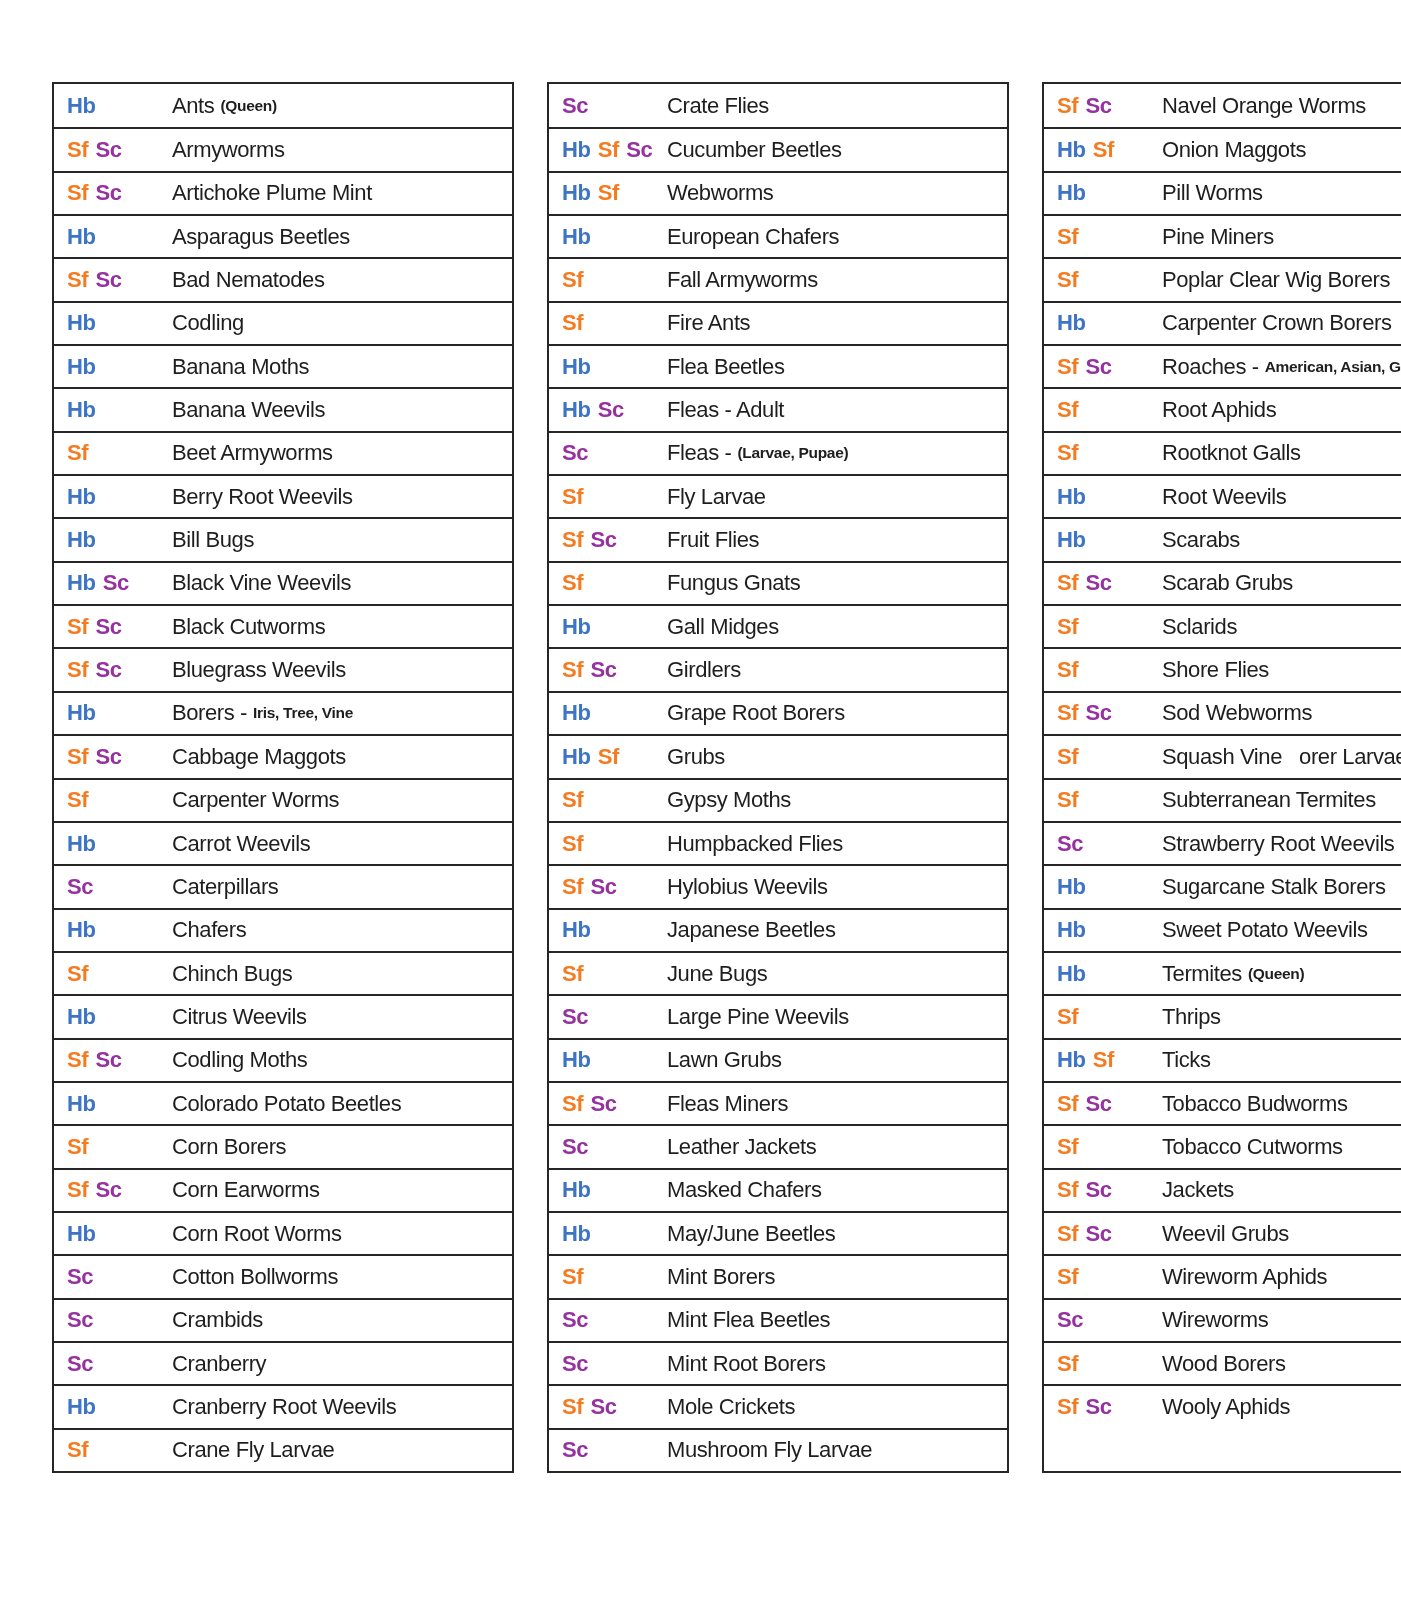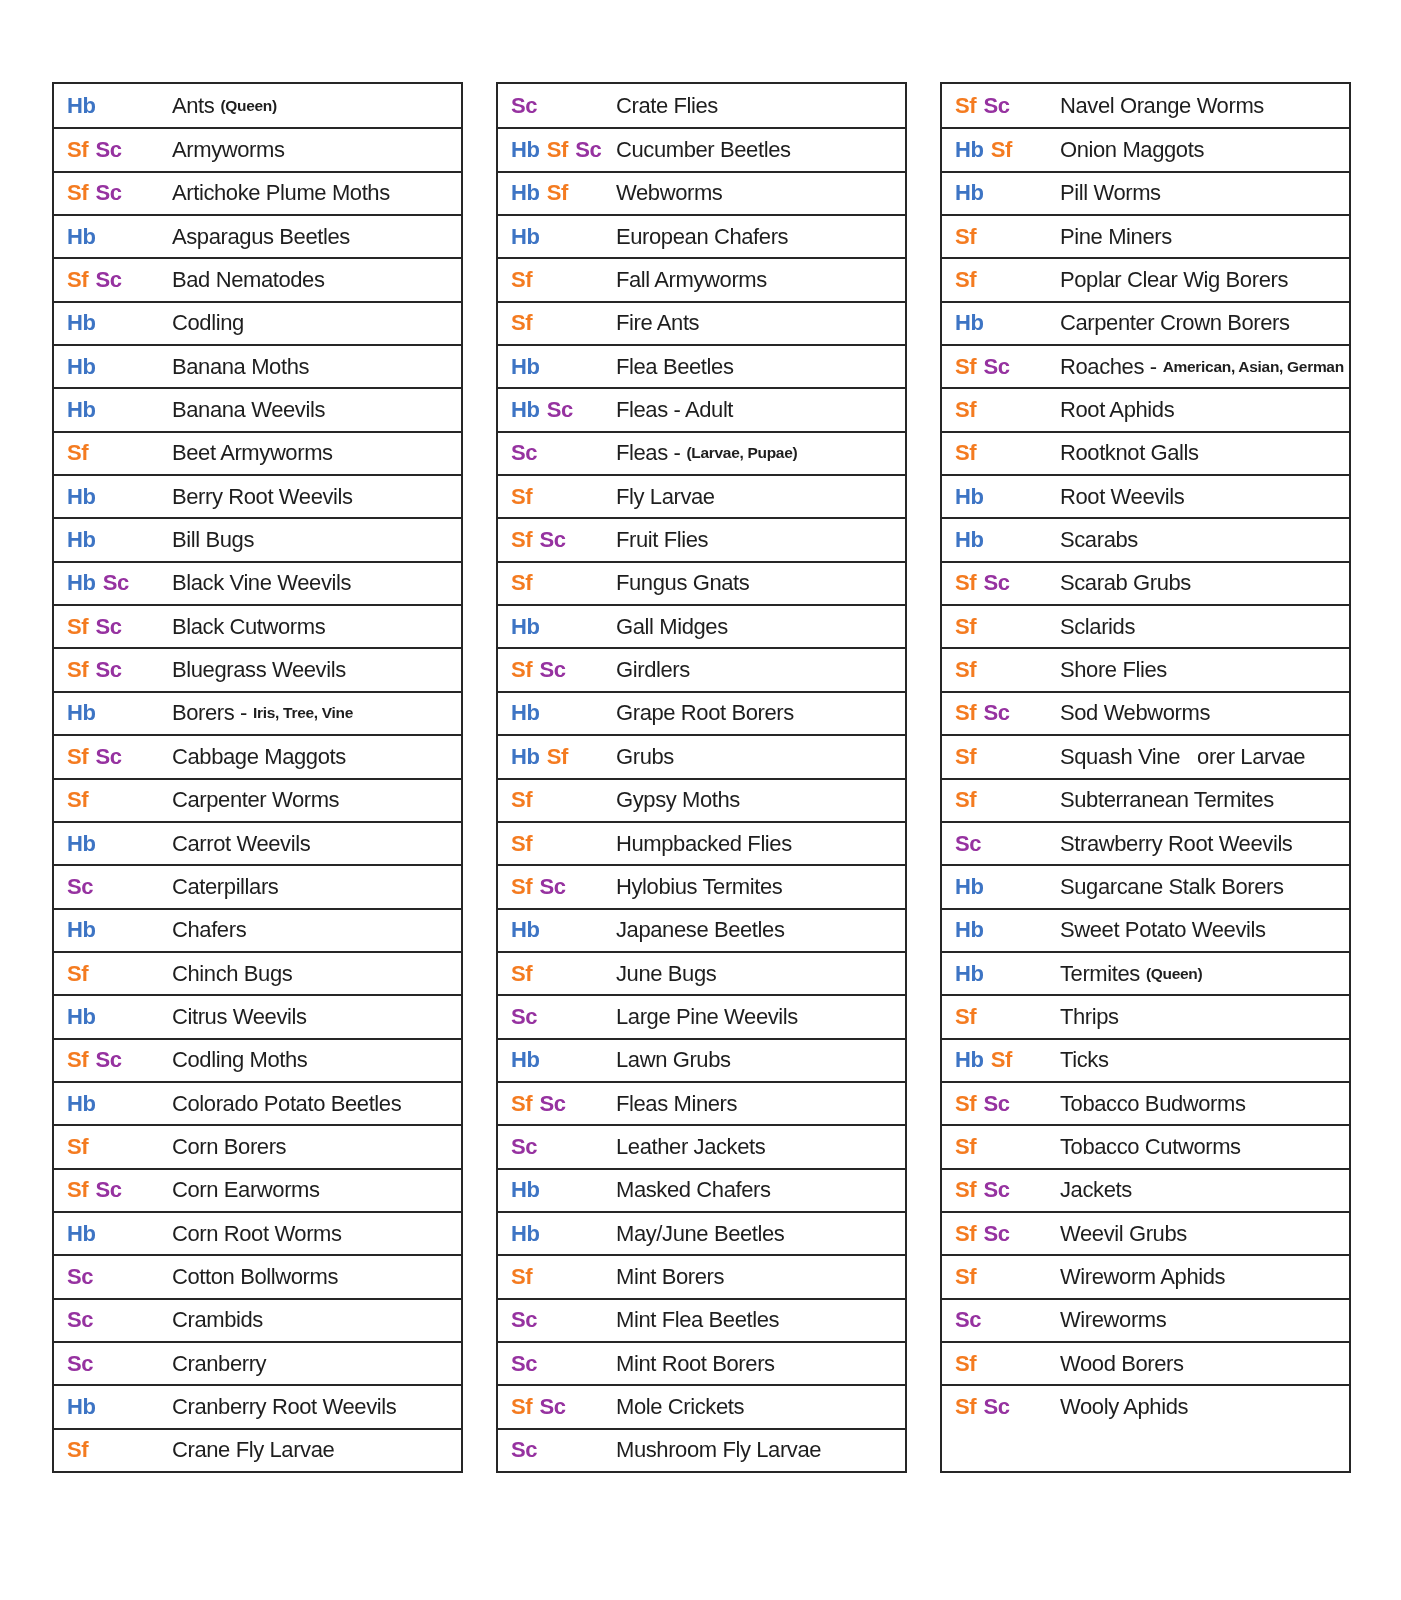--- a/index.html
+++ b/index.html
@@ -16,21 +16,21 @@
     overflow: hidden;
   }
   .tables {
     position: absolute;
     left: 52px;
     top: 82px;
     display: flex;
     gap: 33px;
   }
   .pest-table {
-    width: 411px;
+    width: 462px;
     box-sizing: border-box;
     border: 2px solid #262626;
     background: #ffffff;
   }
   .row {
     box-sizing: border-box;
     height: 43.35px;
     display: flex;
     align-items: center;
     border-top: 2px solid #262626;
@@ -89,21 +89,21 @@
             <span class="code" style="color: rgb(244, 123, 32);">Sf</span>
             <span class="code" style="color: rgb(150, 50, 160);">Sc</span>
           </span>
           <span class="pest-name">Armyworms</span>
         </div>
         <div class="row">
           <span class="codes">
             <span class="code" style="color: rgb(244, 123, 32);">Sf</span>
             <span class="code" style="color: rgb(150, 50, 160);">Sc</span>
           </span>
-          <span class="pest-name">Artichoke Plume Moths</span>
+          <span class="pest-name">Artichoke Plume Mint</span>
         </div>
         <div class="row">
           <span class="codes">
             <span class="code" style="color: rgb(61, 116, 196);">Hb</span>
           </span>
           <span class="pest-name">Asparagus Beetles</span>
         </div>
         <div class="row">
           <span class="codes">
             <span class="code" style="color: rgb(244, 123, 32);">Sf</span>
@@ -396,21 +396,21 @@
           <span class="codes">
             <span class="code" style="color: rgb(244, 123, 32);">Sf</span>
           </span>
           <span class="pest-name">Humpbacked Flies</span>
         </div>
         <div class="row">
           <span class="codes">
             <span class="code" style="color: rgb(244, 123, 32);">Sf</span>
             <span class="code" style="color: rgb(150, 50, 160);">Sc</span>
           </span>
-          <span class="pest-name">Hylobius Termites</span>
+          <span class="pest-name">Hylobius Weevils</span>
         </div>
         <div class="row">
           <span class="codes">
             <span class="code" style="color: rgb(61, 116, 196);">Hb</span>
           </span>
           <span class="pest-name">Japanese Beetles</span>
         </div>
         <div class="row">
           <span class="codes">
             <span class="code" style="color: rgb(244, 123, 32);">Sf</span>

